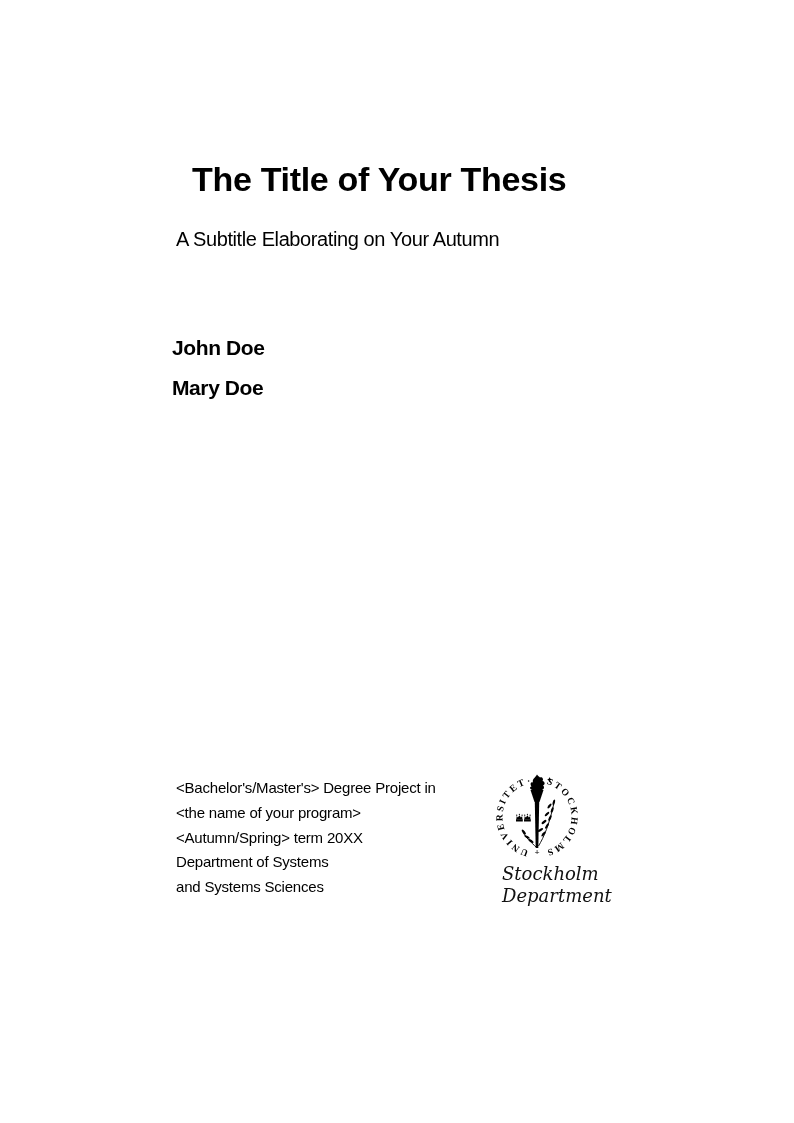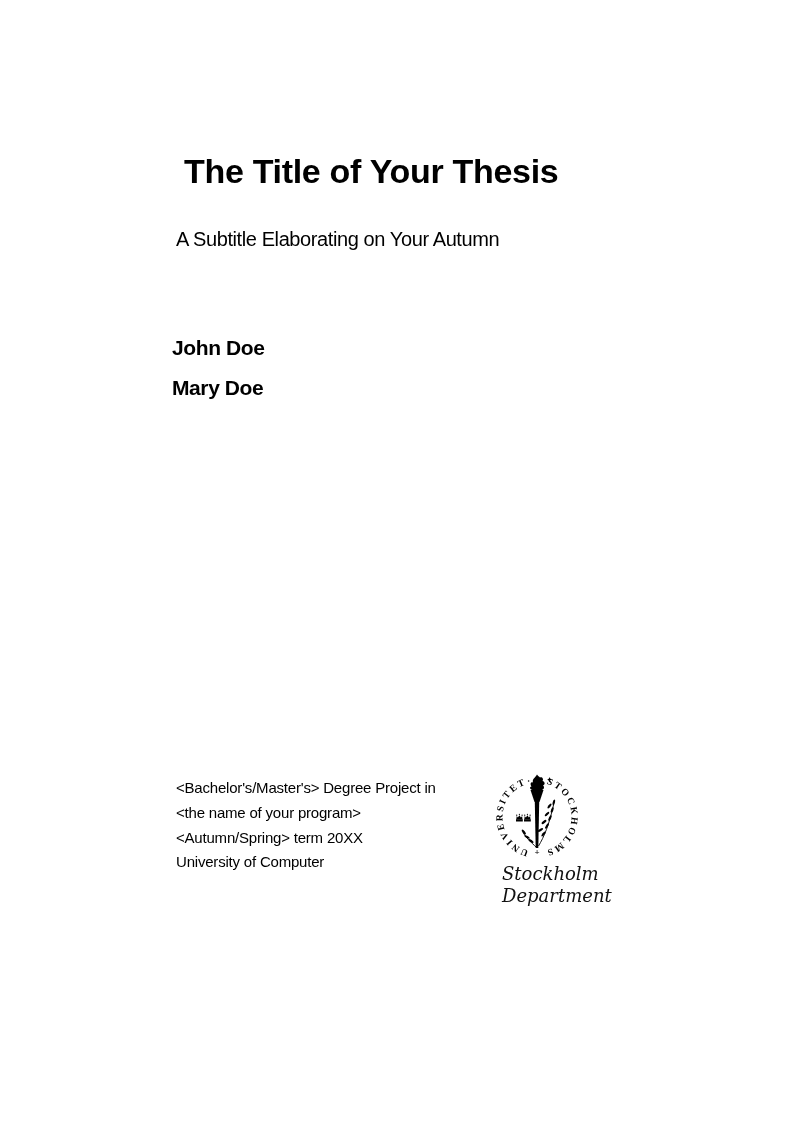--- a/index.html
+++ b/index.html
@@ -13,21 +13,21 @@
     height: 1123px;
     background: #ffffff;
     color: #000000;
     font-family: "Liberation Sans", sans-serif;
     overflow: hidden;
   }
   .title {
     position: absolute;
     left: 176px;
     top: 143px;
-    margin: 8px;
+    margin: 16px;
     font-size: 34px;
     font-weight: bold;
     line-height: 40px;
     letter-spacing: -0.3px;
     white-space: nowrap;
   }
   .subtitle {
     position: absolute;
     left: 176px;
     top: 227px;
@@ -105,21 +105,22 @@
 
   <div class="subtitle">A Subtitle Elaborating on Your Autumn</div>
 
   <div class="author author-1">John Doe</div>
   <div class="author author-2">Mary Doe</div>
 
   <div class="info">
     <div class="info-line">&lt;Bachelor's/Master's&gt; Degree Project in</div>
     <div class="info-line">&lt;the name of your program&gt;</div>
     <div class="info-line">&lt;Autumn/Spring&gt; term 20XX</div>
-    <div class="info-line">University of Computer</div>
+    <div class="info-line">Department of Systems</div>
+    <div class="info-line">and Systems Sciences</div>
   </div>
 
   <div class="logo">
     <svg class="seal" viewBox="0 0 96 96" xmlns="http://www.w3.org/2000/svg">
       <defs>
         <path id="arcL" d="M 37.9,81.0 A 34.5,34.5 0 0 1 36.2,15.6" fill="none"></path>
         <path id="arcR" d="M 59.8,15.6 A 34.5,34.5 0 0 1 58.1,81.0" fill="none"></path>
         <g id="crown">
           <path d="M0.2,8.5 L7,8.5 L7,6.2 L0.2,6.2 Z" fill="#000"></path>
           <path d="M0.5,6.2 L0.9,3 L2.1,4.6 L3.6,2.2 L5.1,4.6 L6.3,3 L6.7,6.2 Z" fill="#000"></path>

